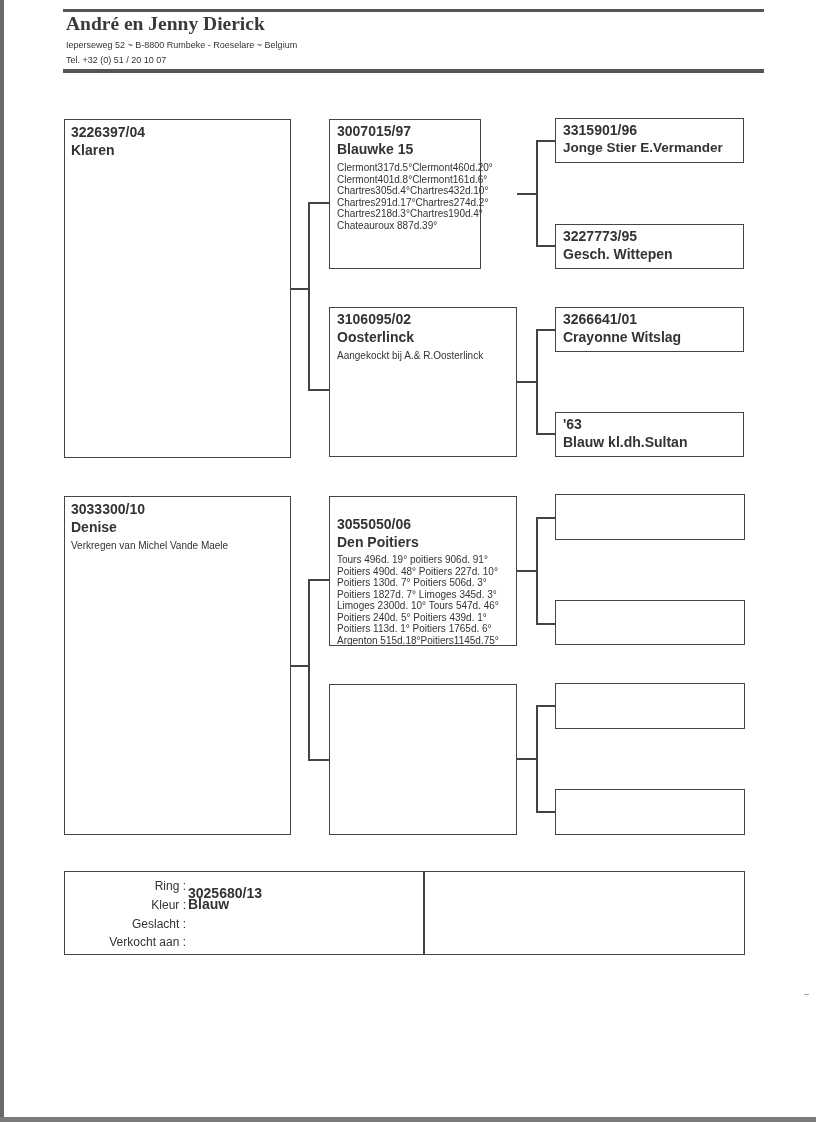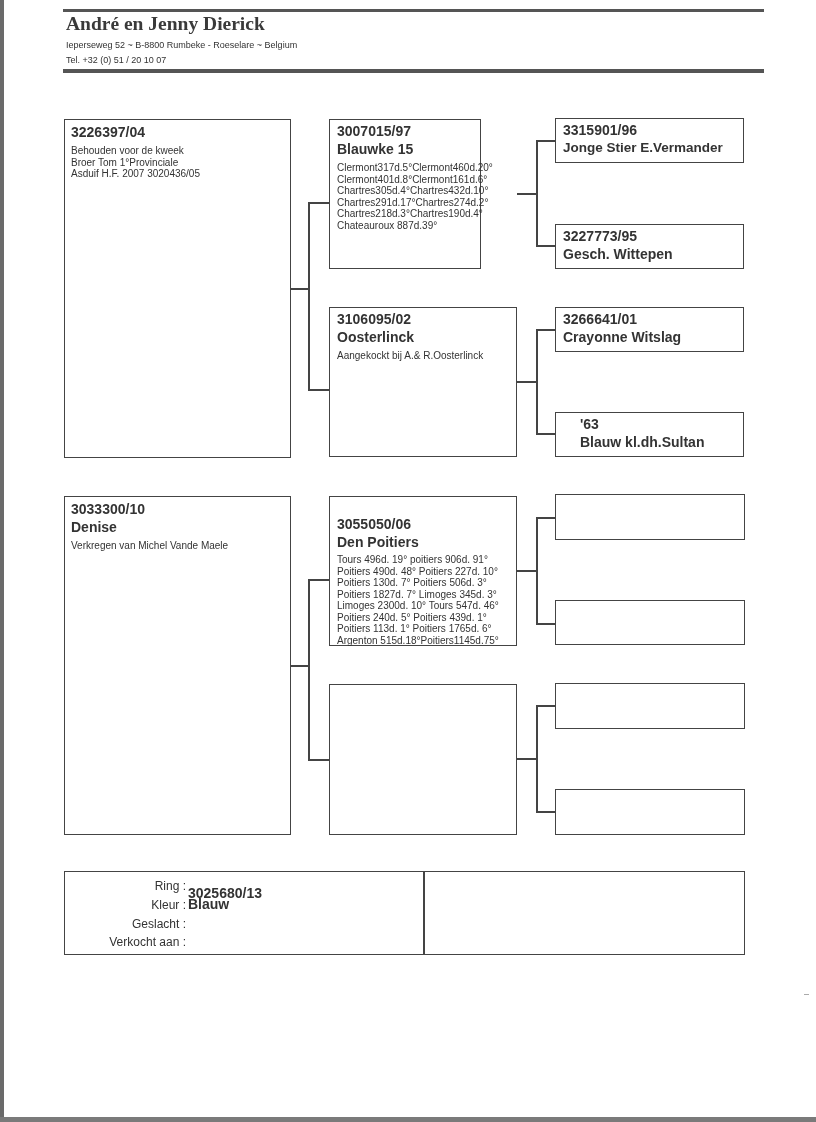--- a/index.html
+++ b/index.html
@@ -35,25 +35,21 @@
 <div class="page-bottom"></div>
 
 <div class="rule top"></div>
 <div class="hdr-title">André en Jenny Dierick</div>
 <div class="hdr-line" style="top:40px;">Ieperseweg 52  ~  B-8800  Rumbeke - Roeselare ~ Belgium</div>
 <div class="hdr-line" style="top:55px;">Tel. +32 (0) 51 / 20 10 07</div>
 <div class="rule bot"></div>
 
 <div class="box" style="left:64px; top:119px; width:227px; height:339px; padding:4px 6px;">
   <div class="ring">3226397/04</div>
-  <div class="notes">
-    <div class="note">Behouden voor de kweek</div>
-    <div class="note">Broer Tom 1°Provinciale</div>
-    <div class="note">Asduif H.F. 2007 3020436/05</div>
-  </div>
+  <div class="name">Klaren</div>
 </div>
 
 <div class="line h" style="left:291px; top:288px; width:18px;"></div>
 <div class="line v" style="left:308px; top:202px; height:188px;"></div>
 <div class="line h" style="left:308px; top:202px; width:21px;"></div>
 <div class="line h" style="left:308px; top:389px; width:21px;"></div>
 
 <div class="box" style="left:329px; top:119px; width:152px; height:150px; padding:3px 7px;">
   <div class="ring">3007015/97</div>
   <div class="name">Blauwke 15</div>
@@ -91,21 +87,21 @@
 
 <div class="line h" style="left:517px; top:381px; width:20px;"></div>
 <div class="line v" style="left:536px; top:329px; height:105px;"></div>
 <div class="line h" style="left:536px; top:329px; width:20px;"></div>
 <div class="line h" style="left:536px; top:433px; width:20px;"></div>
 
 <div class="box" style="left:555px; top:307px; width:189px; height:45px; padding:3px 7px;">
   <div class="ring">3266641/01</div>
   <div class="name">Crayonne Witslag</div>
 </div>
-<div class="box" style="left:555px; top:412px; width:189px; height:45px; padding:3px 24px;">
+<div class="box" style="left:555px; top:412px; width:189px; height:45px; padding:3px 7px;">
   <div class="ring">'63</div>
   <div class="name">Blauw kl.dh.Sultan</div>
 </div>
 
 <div class="box" style="left:64px; top:496px; width:227px; height:339px; padding:4px 6px;">
   <div class="ring">3033300/10</div>
   <div class="name">Denise</div>
   <div class="notes">
     <div class="note">Verkregen van Michel Vande Maele</div>
   </div>

